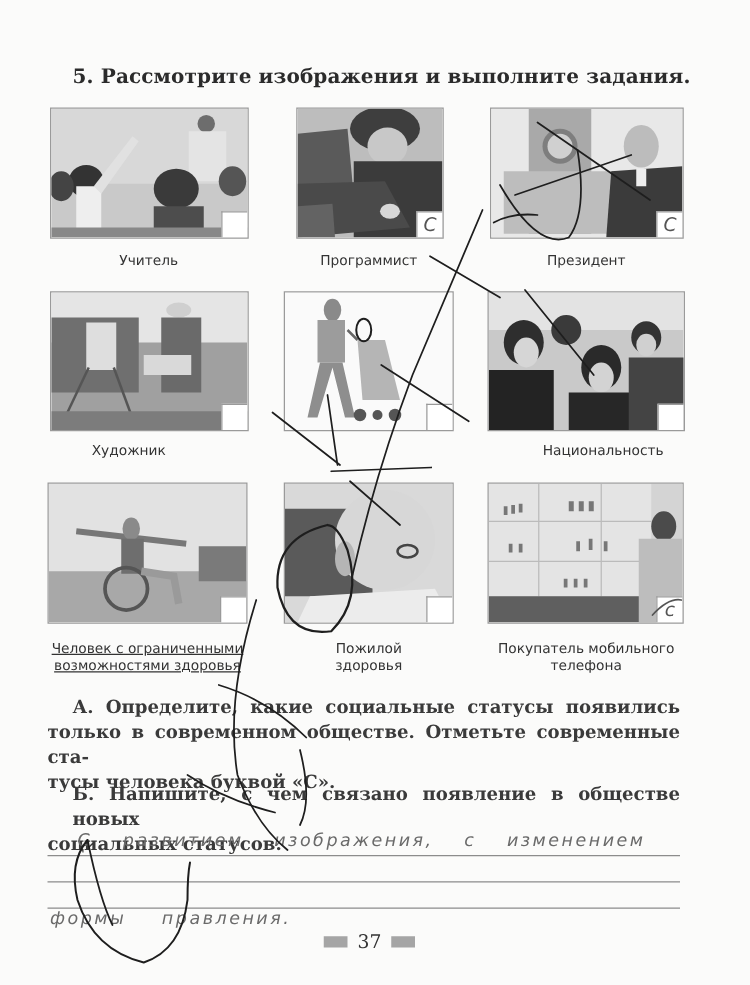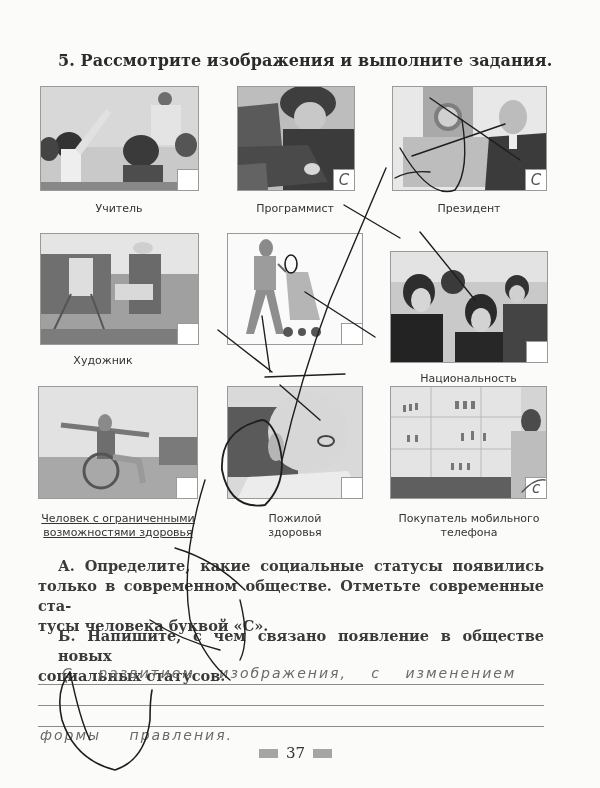--- a/index.html
+++ b/index.html
@@ -136,21 +136,21 @@
         <path d="M58 38 L80 38 L92 86 L62 86 Z" fill="#b5b5b5"></path>
         <line x1="58" y1="38" x2="50" y2="30" stroke="#666" stroke-width="2"></line>
         <circle cx="60" cy="98" r="5" fill="#555"></circle>
         <circle cx="88" cy="98" r="5" fill="#555"></circle>
         <circle cx="74" cy="98" r="4" fill="#555"></circle>
       </svg>
       <div class="checkbox"></div>
     </div>
   </div>
 
-  <div class="card" style="left:390px;top:251px;width:157px;height:135px;">
+  <div class="card" style="left:390px;top:233px;width:157px;height:135px;padding-left:28px;">
     <div class="photo" style="left:0;top:0;width:156px;height:110px;">
       <svg viewBox="0 0 156 110">
         <rect width="156" height="110" fill="#c9c9c9"></rect>
         <rect x="0" y="0" width="156" height="30" fill="#e3e3e3"></rect>
         <ellipse cx="28" cy="40" rx="16" ry="18" fill="#2e2e2e"></ellipse>
         <ellipse cx="30" cy="48" rx="10" ry="12" fill="#d6d6d6"></ellipse>
         <ellipse cx="90" cy="60" rx="16" ry="18" fill="#2a2a2a"></ellipse>
         <ellipse cx="90" cy="68" rx="10" ry="12" fill="#d3d3d3"></ellipse>
         <ellipse cx="62" cy="30" rx="12" ry="12" fill="#3a3a3a"></ellipse>
         <ellipse cx="126" cy="36" rx="12" ry="13" fill="#333"></ellipse>

